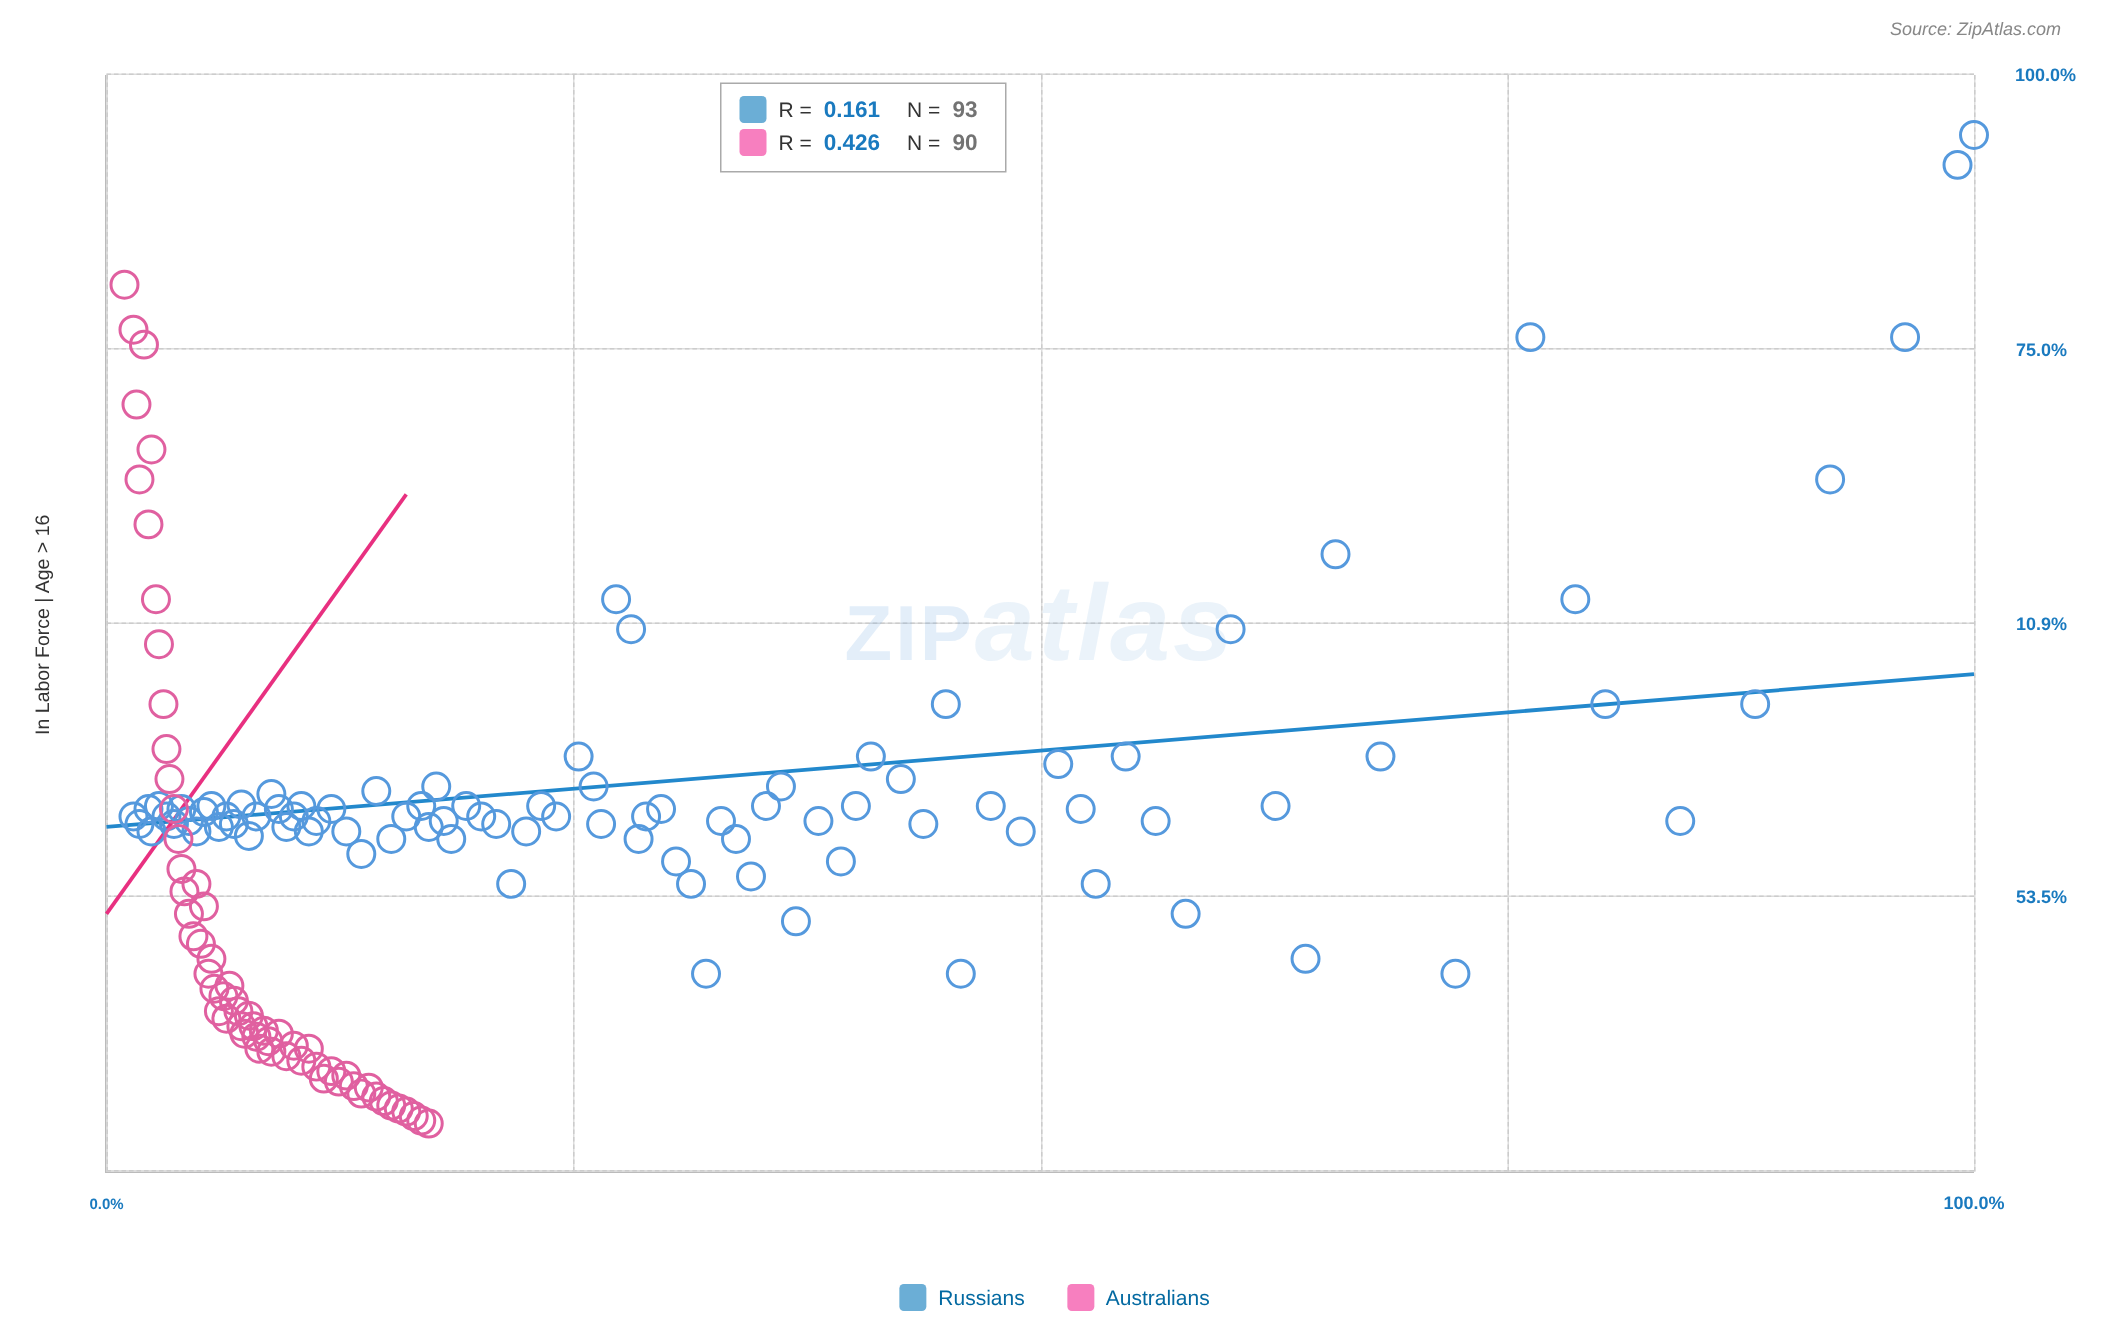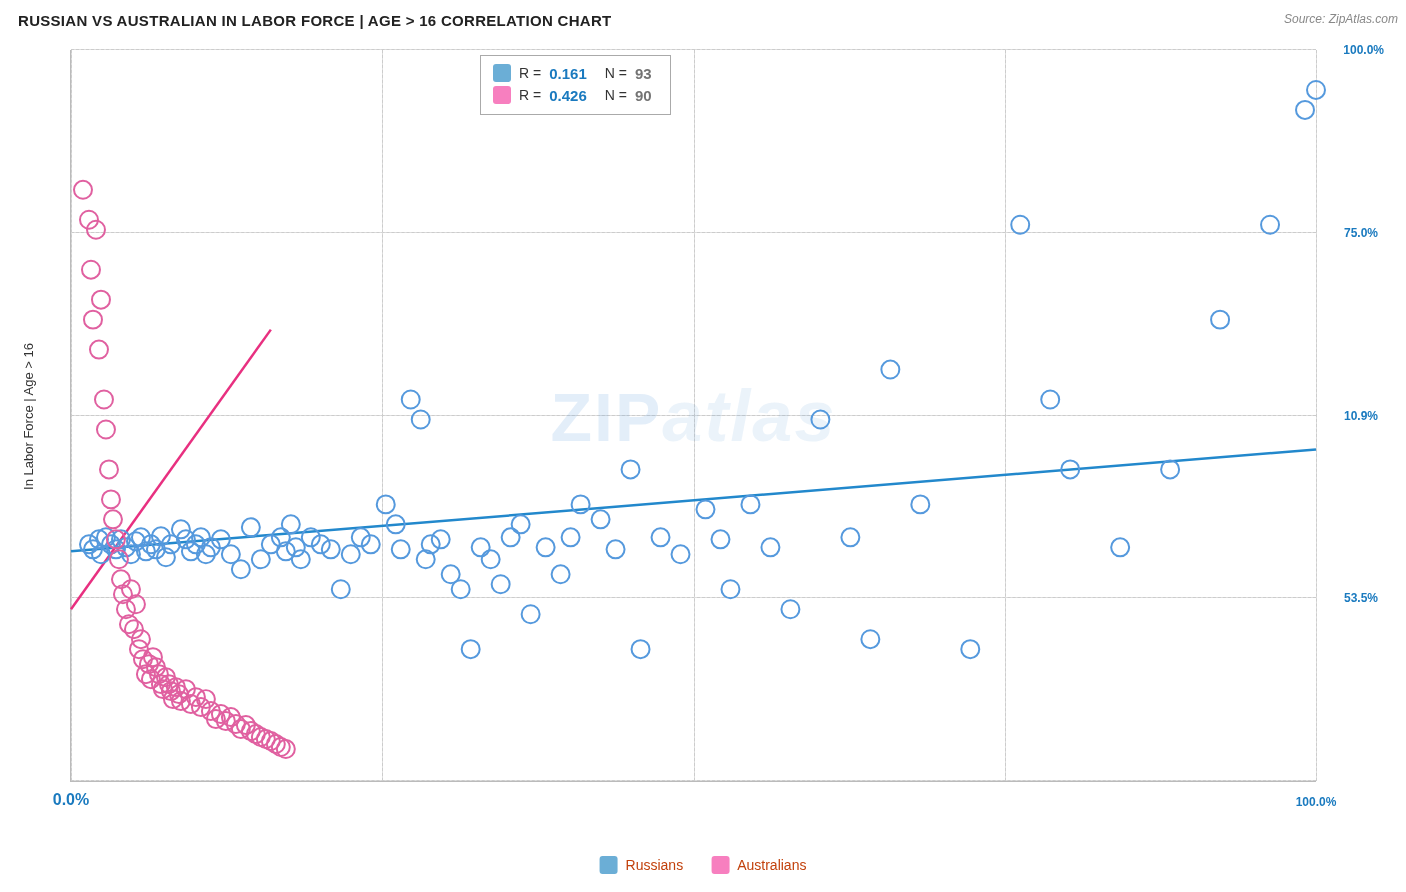--- a/index.html
+++ b/index.html
@@ -22,21 +22,21 @@
       top: 12px;
       left: 18px;
       font-size: 15px;
       font-weight: bold;
       color: #222;
       letter-spacing: 0.02em;
     }
     #source-label {
       position: absolute;
       top: 12px;
-      right: 8px;
+      right: 32px;
       font-size: 12px;
       color: #888;
       font-style: italic;
     }
     #chart-area {
       position: absolute;
       top: 50px;
       left: 70px;
       right: 90px;
       bottom: 110px;
@@ -79,21 +79,21 @@
     }
     #legend {
       position: absolute;
       bottom: 18px;
       left: 50%;
       transform: translateX(-50%);
       display: flex;
       align-items: center;
       gap: 28px;
       font-size: 14px;
-      color: #c2410c;
+      color: #0369a1;
     }
     .legend-item {
       display: flex;
       align-items: center;
       gap: 8px;
     }
     .legend-box {
       width: 18px;
       height: 18px;
       border-radius: 3px;
@@ -139,21 +139,20 @@
       position: absolute;
       top: 0; left: 0;
       width: 100%; height: 100%;
       overflow: visible;
     }
   </style>
 </head>
 <body>
 
 <div id="chart-container">
-  <div id="chart-title">RUSSIAN VS AUSTRALIAN IN LABOR FORCE | AGE &gt; 16 CORRELATION CHART</div>
   <div id="source-label">Source: ZipAtlas.com</div>
 
   <div style="position:absolute;left:8px;top:50px;bottom:110px;width:40px;display:flex;align-items:center;justify-content:center;">
     <span style="font-size:13px;color:#333;white-space:nowrap;transform:rotate(-90deg);display:block;transform-origin:center center;width:260px;text-align:center;position:absolute;">In Labor Force | Age &gt; 16</span>
   </div>
 
   <div id="chart-area">
 
     <div class="grid-line-h" style="bottom:0%;"></div>
     <div class="grid-line-h" style="bottom:25%;"></div>
@@ -165,25 +164,25 @@
     <div class="grid-line-v" style="left:25%;"></div>
     <div class="grid-line-v" style="left:50%;"></div>
     <div class="grid-line-v" style="left:75%;"></div>
     <div class="grid-line-v" style="left:100%;"></div>
 
     <span class="y-label" style="bottom:100%;right:-68px;">100.0%</span>
     <span class="y-label" style="bottom:75%;right:-62px;text-align:right;">75.0%</span>
     <span class="y-label" style="bottom:50%;right:-62px;">10.9%</span>
     <span class="y-label" style="bottom:25%;right:-62px;">53.5%</span>
 
-    <span class="x-label" style="left:0%;bottom:-28px;transform:translateX(-50%);position:absolute;font-size:16px;color:#1a7abf;font-weight:bold;">0.0%</span>
+    <span class="x-label" style="left:0%;bottom:-28px;transform:translateX(-50%);position:absolute;font-size:10px;color:#1a7abf;font-weight:bold;">0.0%</span>
     <span class="x-label" style="left:100%;bottom:-28px;transform:translateX(-50%);position:absolute;font-size:12px;color:#1a7abf;font-weight:bold;">100.0%</span>
 
     <div id="watermark">
-      <span style="color:rgba(100,160,220,0.18);font-size:68px;font-weight:bold;">ZIP</span><span style="color:rgba(100,160,220,0.13);font-size:72px;font-weight:bold;font-style:italic;">atlas</span>
+      <span style="color:rgba(100,160,220,0.18);font-size:52px;font-weight:bold;">ZIP</span><span style="color:rgba(100,160,220,0.13);font-size:72px;font-weight:bold;font-style:italic;">atlas</span>
     </div>
 
     <svg id="scatter" viewBox="0 0 1246 732" preserveAspectRatio="none">
 
       <line x1="0" y1="502" x2="1246" y2="400" stroke="#2288cc" stroke-width="2.5"></line>
 
       <line x1="0" y1="560" x2="200" y2="280" stroke="#e83080" stroke-width="2.5"></line>
 
       <circle cx="18" cy="495" r="9" fill="none" stroke="#5599dd" stroke-width="2"></circle>
       <circle cx="28" cy="490" r="9" fill="none" stroke="#5599dd" stroke-width="2"></circle>

